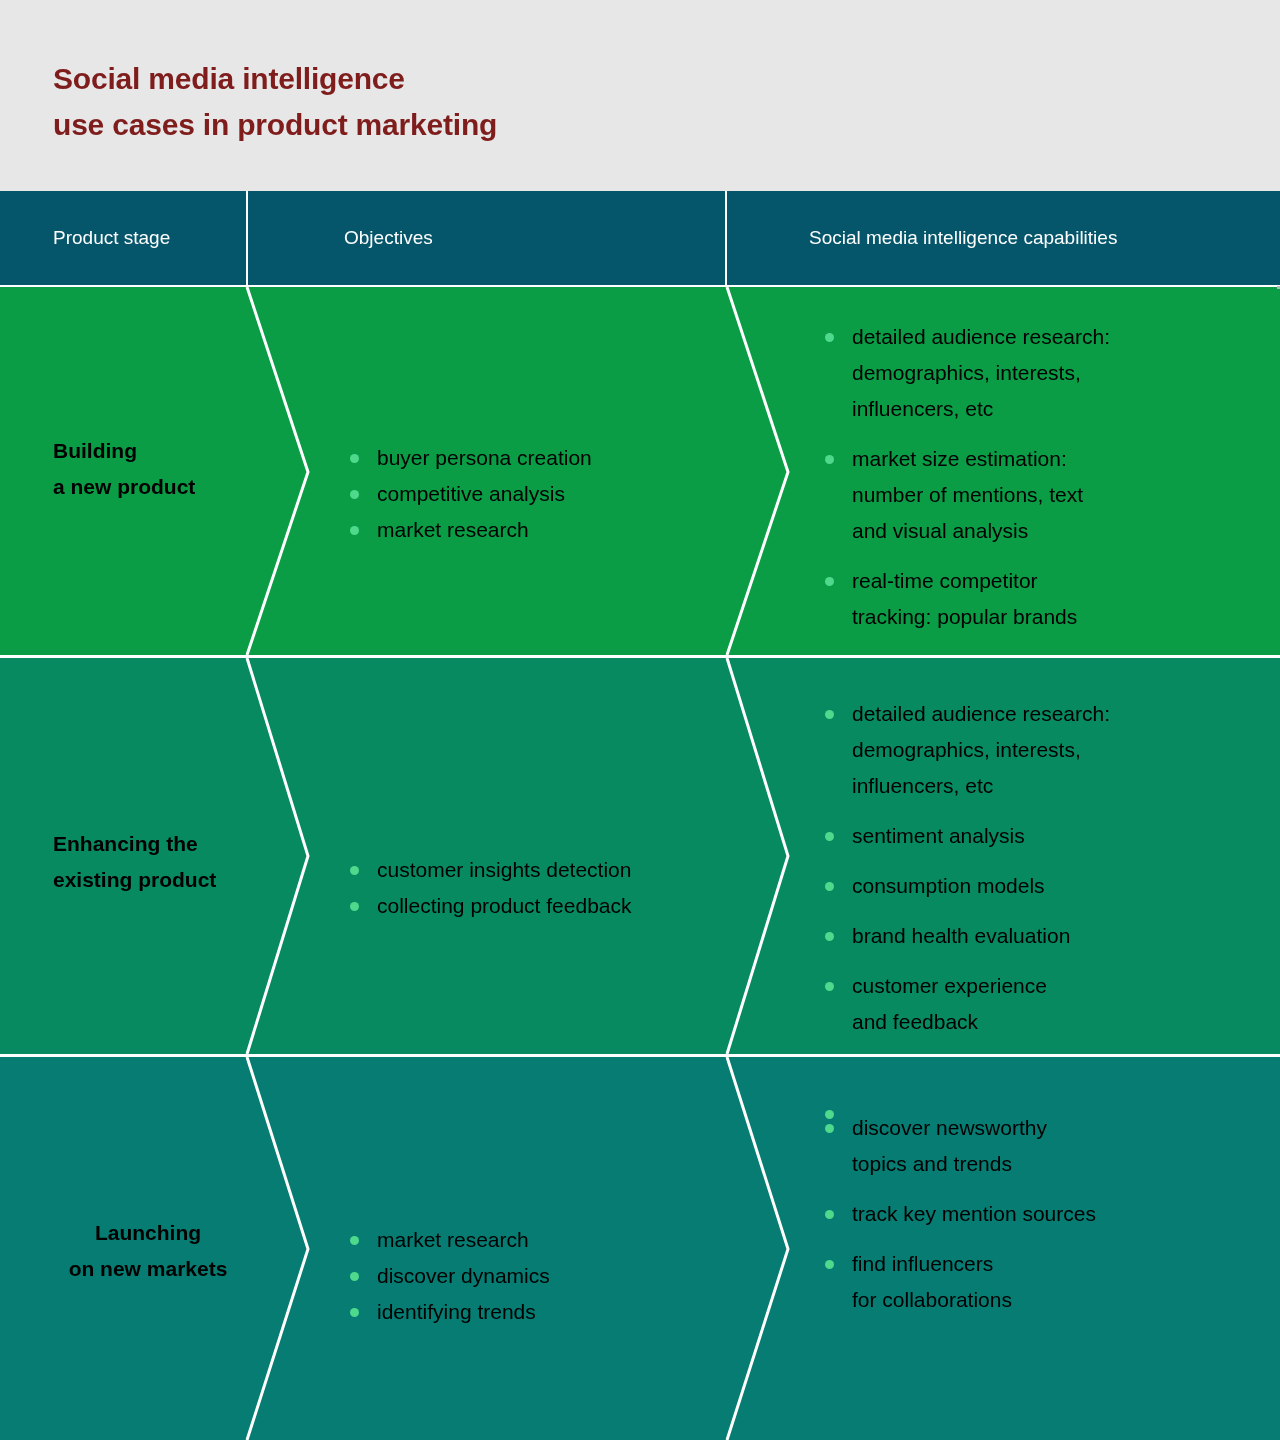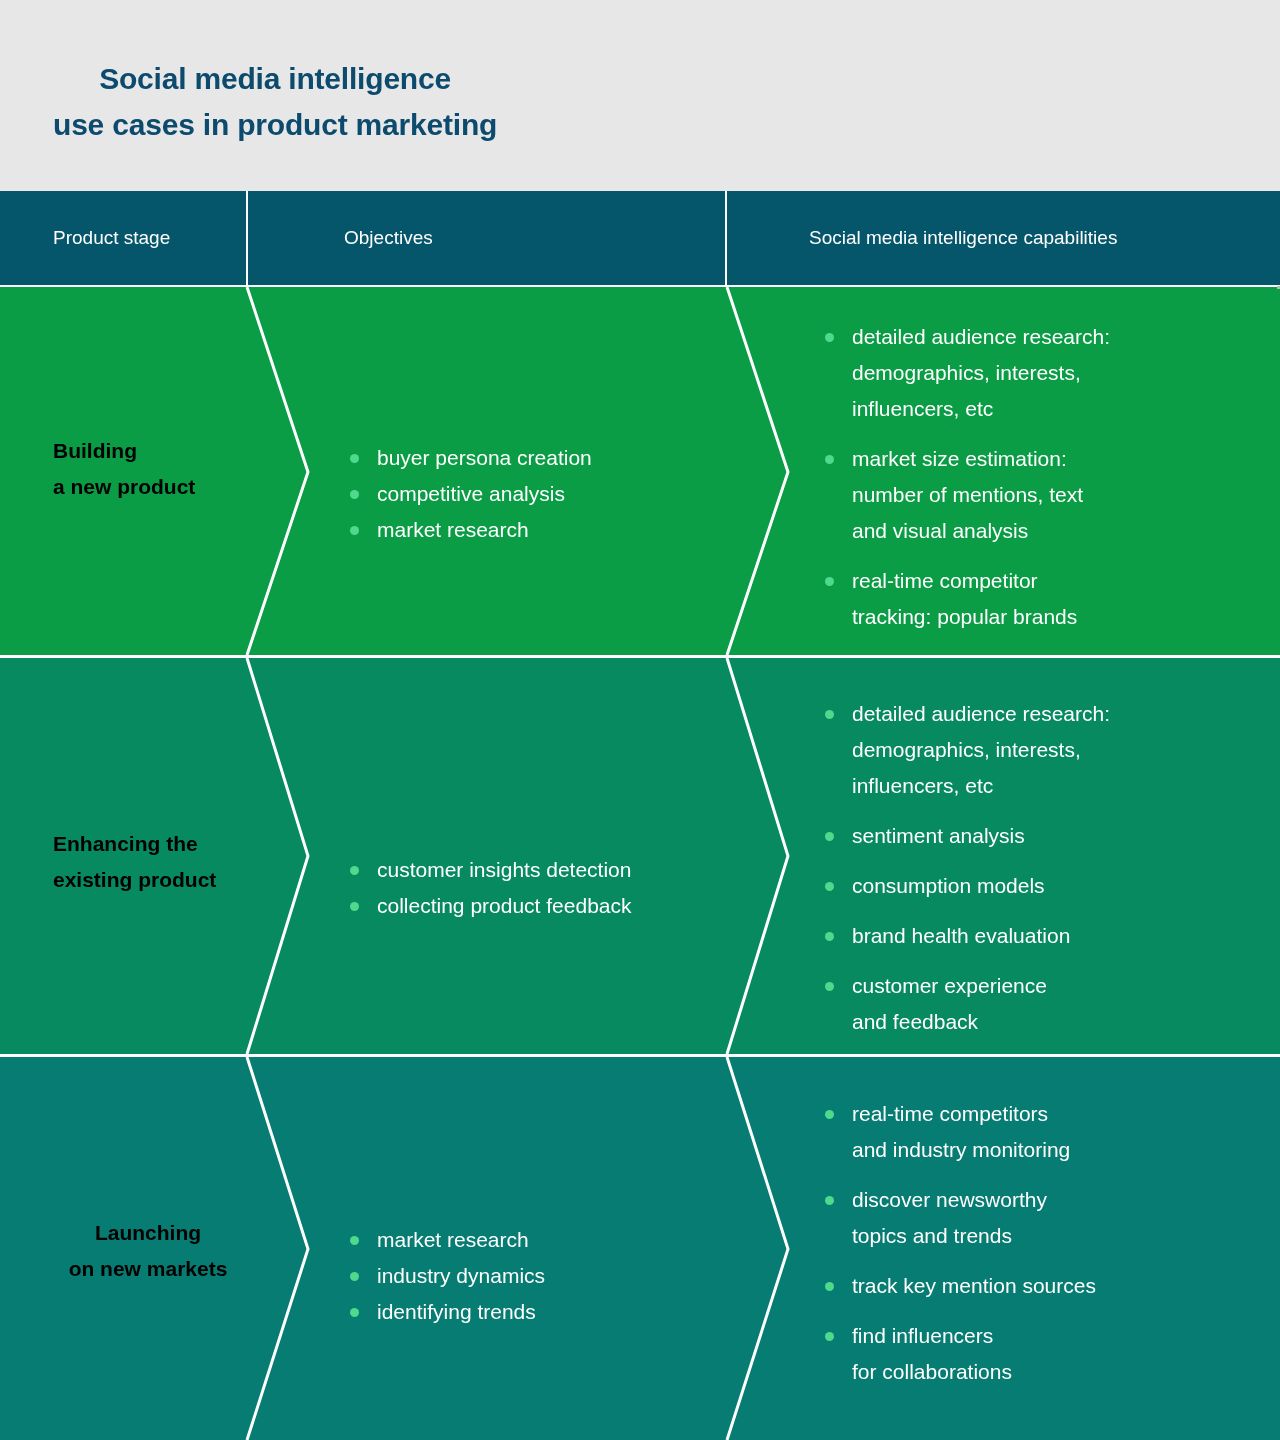--- a/index.html
+++ b/index.html
@@ -26,24 +26,23 @@
     left:0; top:0;
     width:1280px; height:191px;
     background:#e7e7e7;
   }
   .banner-title {
     position:absolute;
     left:53px; top:56px;
     font-size:30px;
     font-weight:bold;
     line-height:46px;
-    color:#0c4a6e;
+    color:#7f1d1d;
     letter-spacing:-0.2px;
     white-space:pre-line;
-    text-align:center;
   }
   .logo {
     position:absolute;
     right:52px; top:62px;
     width:186px; height:80px;
   }
 
   
   .thead {
     position:absolute;
@@ -100,21 +99,21 @@
     white-space:pre-line;
   }
 
   .cell-list {
     position:absolute;
     list-style:none;
   }
   .cell-list li {
     position:relative;
     padding-left:32px;
-    color:#ffffff;
+    color:#000000;
     font-size:21px;
     line-height:36px;
   }
   .cell-list li + li { margin-top:0; }
   .cell-list.spaced li + li { margin-top:14px; }
   .cell-list li .bullet {
     position:absolute;
     left:5px;
     top:14px;
     width:9px; height:9px;
@@ -222,27 +221,26 @@
     <svg class="sep" viewBox="0 0 1280 383" preserveAspectRatio="none">
       <path d="M247 0 L308 192 L247 383" fill="none" stroke="#ffffff" stroke-width="3"></path>
       <path d="M727 0 L788 192 L727 383" fill="none" stroke="#ffffff" stroke-width="3"></path>
     </svg>
 
     <div class="cell-stage r3-stage">Launching
 on new markets</div>
 
     <ul class="cell-list col-obj r3-obj">
       <li><span class="bullet"></span><span>market research</span></li>
-      <li><span class="bullet"></span><span>industry dynamics</span></li>
+      <li><span class="bullet"></span><span>discover dynamics</span></li>
       <li><span class="bullet"></span><span>identifying trends</span></li>
     </ul>
 
     <ul class="cell-list col-cap r3-cap spaced">
-      <li><span class="bullet"></span><span style="white-space:pre-line">real-time competitors
-and industry monitoring</span></li>
+      <li><span class="bullet"></span></li>
       <li><span class="bullet"></span><span style="white-space:pre-line">discover newsworthy
 topics and trends</span></li>
       <li><span class="bullet"></span><span style="white-space:pre-line">track key mention sources</span></li>
       <li><span class="bullet"></span><span style="white-space:pre-line">find influencers
 for collaborations</span></li>
     </ul>
   </div>
 
   <div class="edge-tick" style="top:286px;"></div>
 

